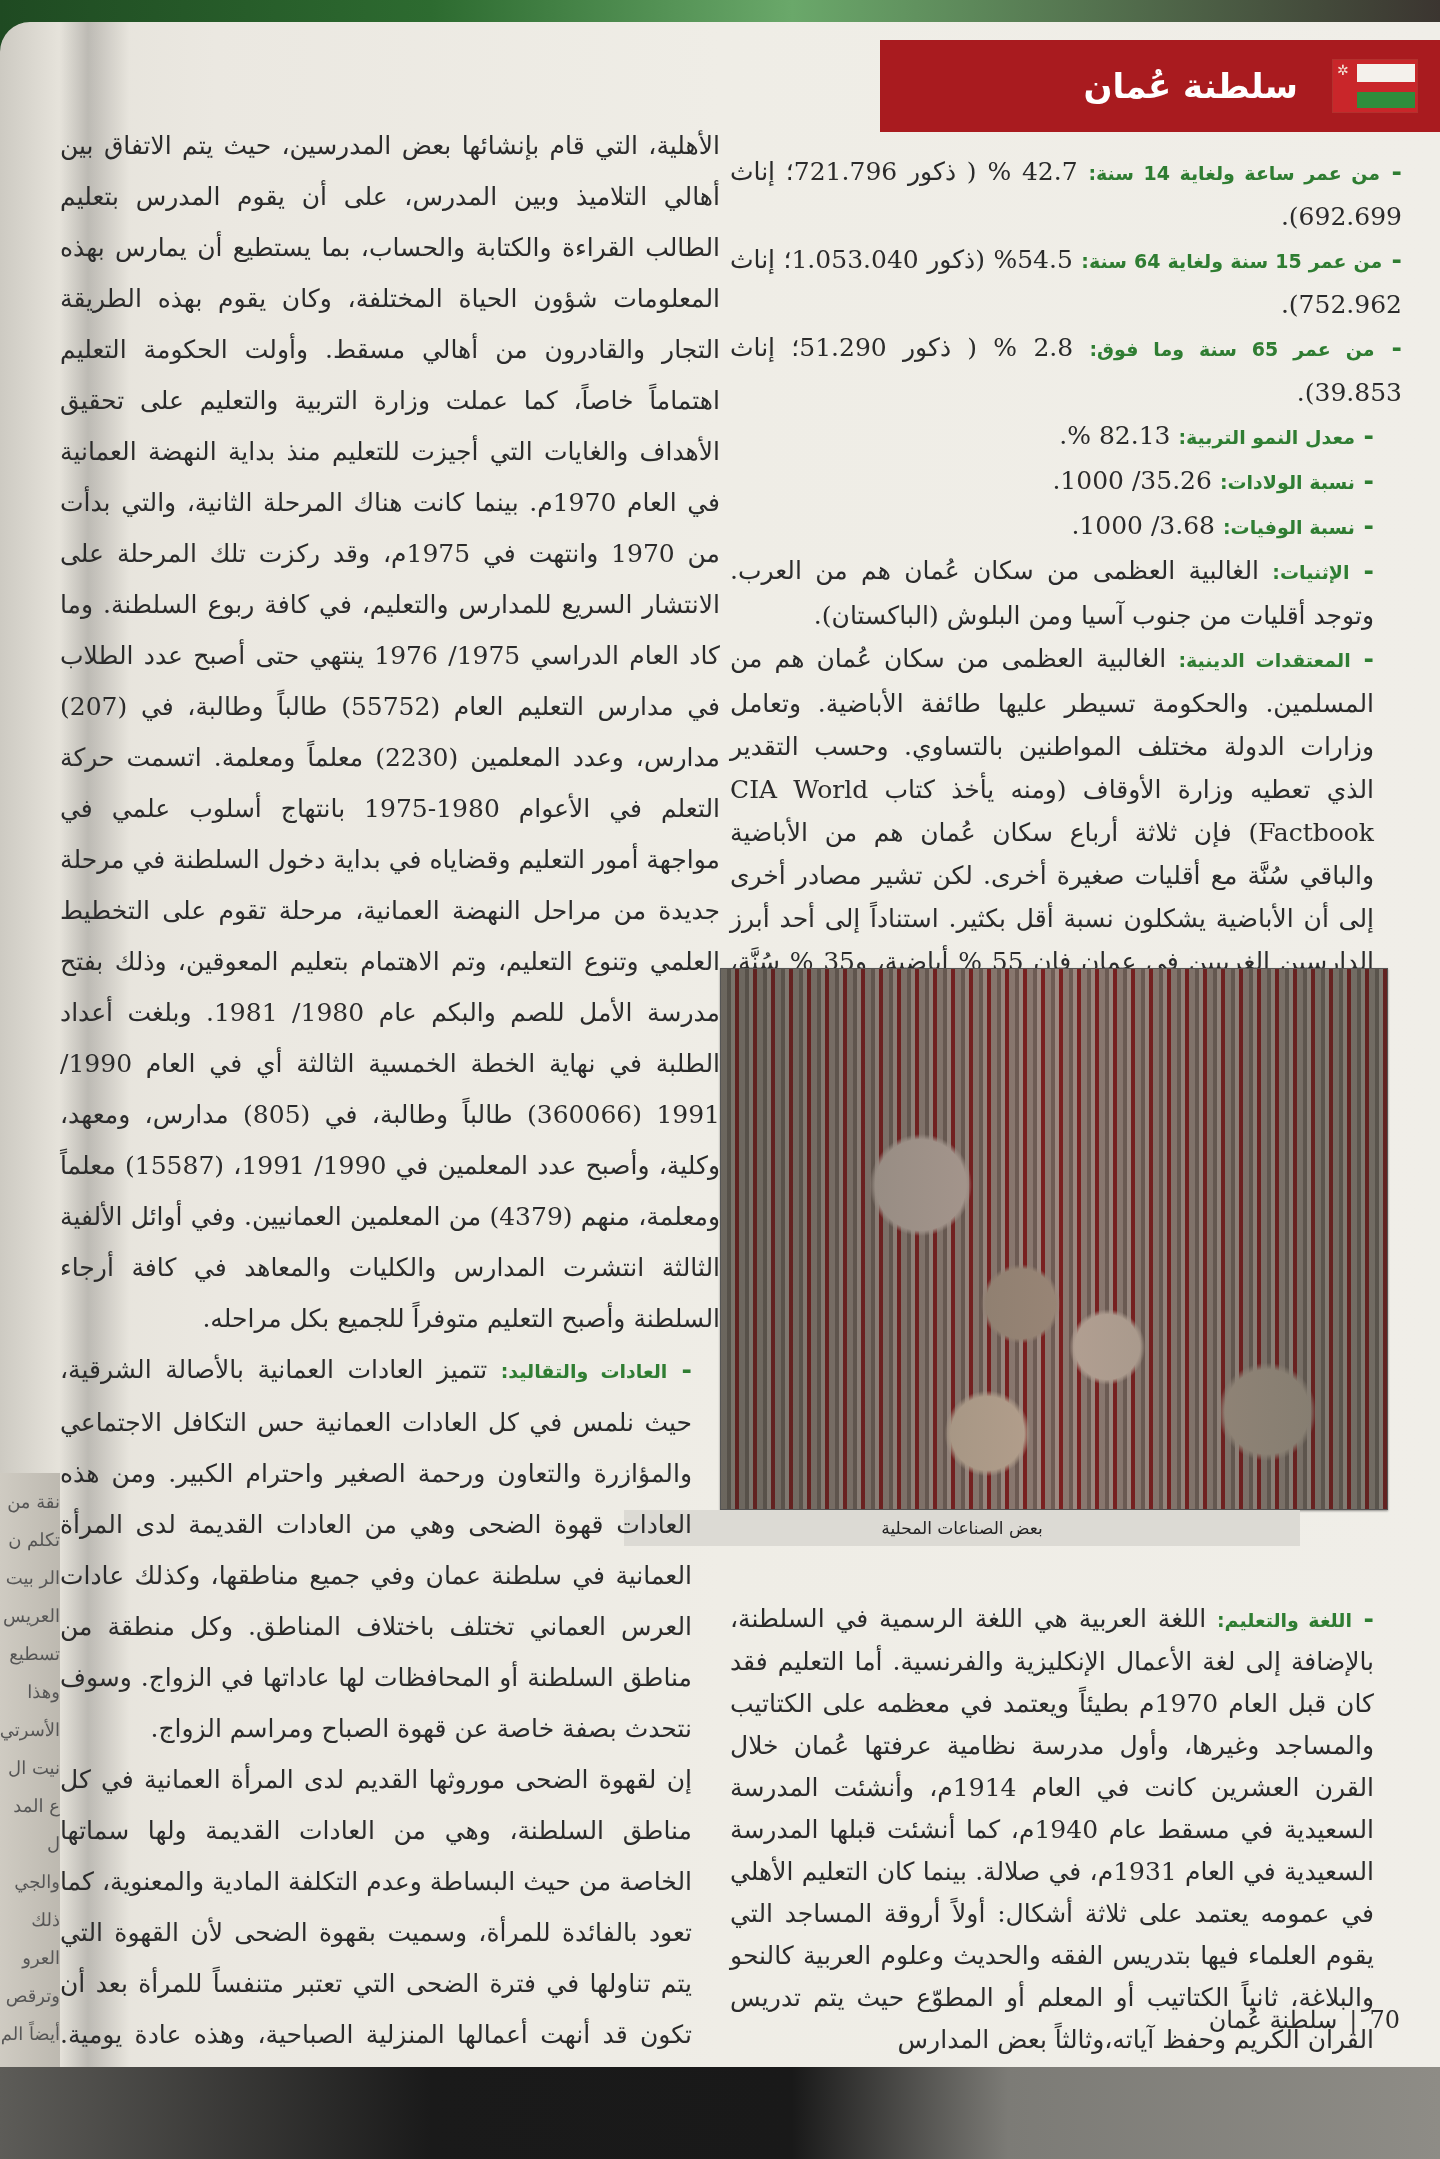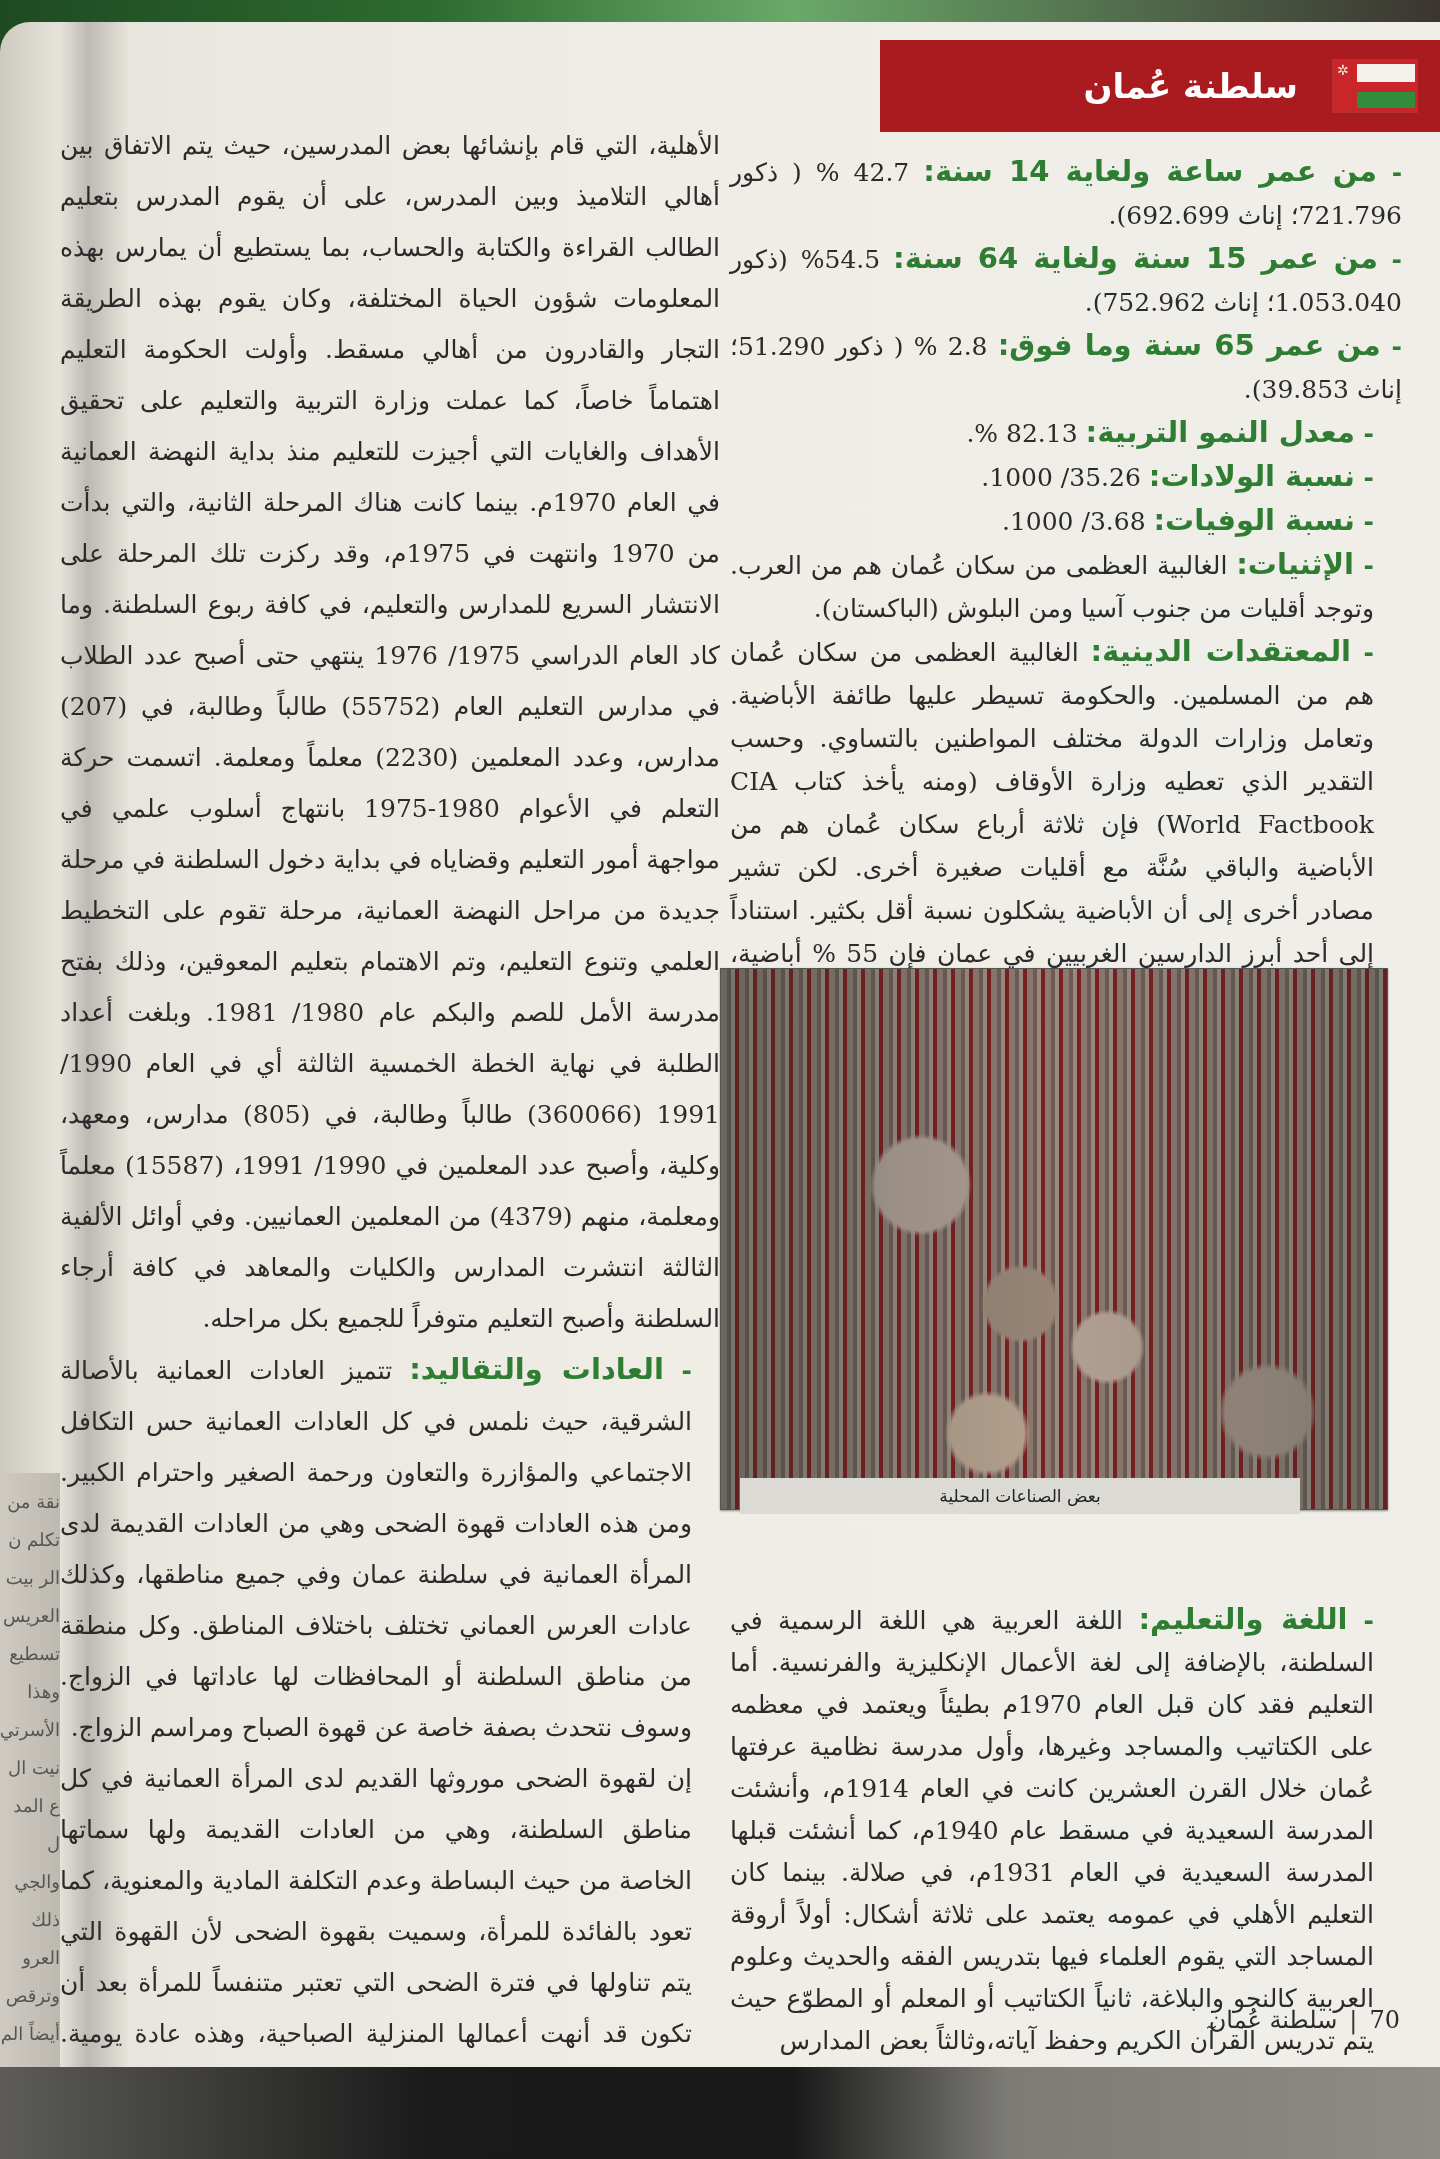--- a/index.html
+++ b/index.html
@@ -41,42 +41,42 @@
   }
   .col-right {
     position:absolute; right:38px; top:150px; width:672px;
     font-size:25px; line-height:43px; color:#2b2b2b; text-align:justify;
   }
   .col-left {
     position:absolute; left:60px; top:120px; width:660px;
     font-size:25px; line-height:51px; color:#2b2b2b; text-align:justify;
   }
   .item { margin:0; }
-  .kw { color:#2f7d32; font-family:"DejaVu Sans", sans-serif; font-weight:bold; font-size:29px; }
+  .kw { color:#2f7d32; font-family:"DejaVu Sans", sans-serif; font-weight:bold; font-size:19px; }
   .dash { font-family:"DejaVu Sans", sans-serif; font-weight:bold; color:#2f7d32; }
   .indent { padding-right:28px; }
   .photo {
     position:absolute; right:52px; top:968px; width:666px; height:540px;
     background:
       radial-gradient(circle at 30% 40%, #b7b3a8 0 8%, transparent 9%),
       radial-gradient(circle at 45% 62%, #9d9886 0 7%, transparent 8%),
       radial-gradient(circle at 58% 70%, #bdb8a8 0 6%, transparent 7%),
       radial-gradient(circle at 82% 82%, #a5a090 0 6%, transparent 7%),
       radial-gradient(circle at 40% 86%, #bfb8a2 0 6%, transparent 7%),
       repeating-linear-gradient(90deg, #8f8a80 0 6px, #6d685f 6px 10px, #a39e94 10px 14px, #7b2222 14px 18px),
       linear-gradient(180deg,#a8a49c,#6e6a62);
     border:1px solid #555;
     box-shadow:0 1px 2px rgba(0,0,0,0.4);
   }
   .photo-dark {
     position:absolute; inset:0;
     background:linear-gradient(90deg, rgba(40,35,30,0.35) 0%, rgba(120,20,20,0.15) 50%, rgba(40,35,30,0.3) 100%);
   }
   .caption-bar {
-    position:absolute; right:140px; top:1478px; width:560px; height:36px;
+    position:absolute; right:140px; top:1510px; width:676px; height:36px;
     background:#dcdad4; display:flex; align-items:center; justify-content:center;
     font-family:"DejaVu Sans", sans-serif; font-size:17px; color:#222;
   }
   .col-right-bottom {
     position:absolute; right:38px; top:1598px; width:672px;
     font-size:25px; line-height:42px; color:#2b2b2b; text-align:justify;
   }
   .footer {
     position:absolute; right:40px; top:2006px; font-size:24px; color:#2b2b2b;
     display:flex; gap:12px; align-items:center; direction:ltr;

